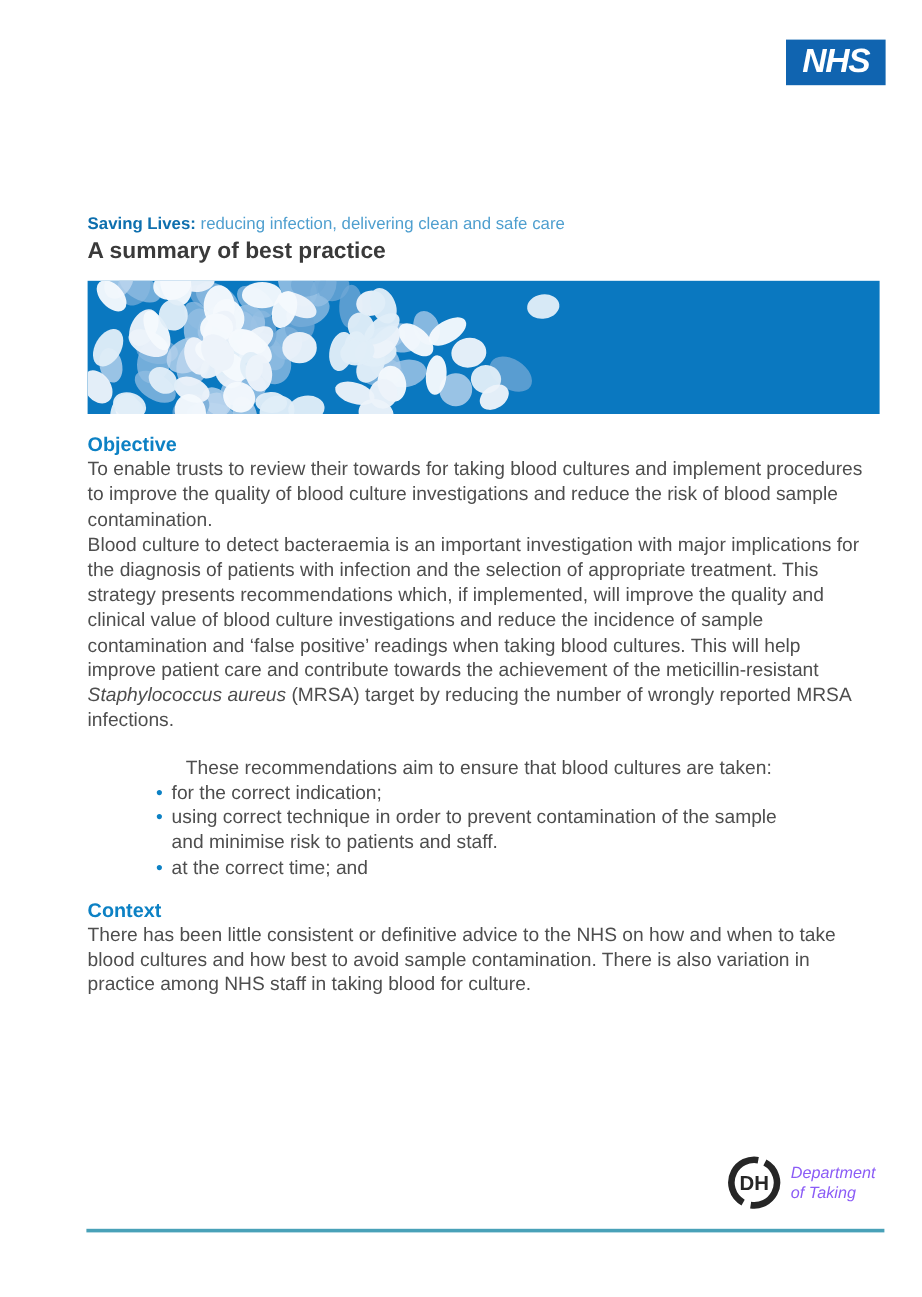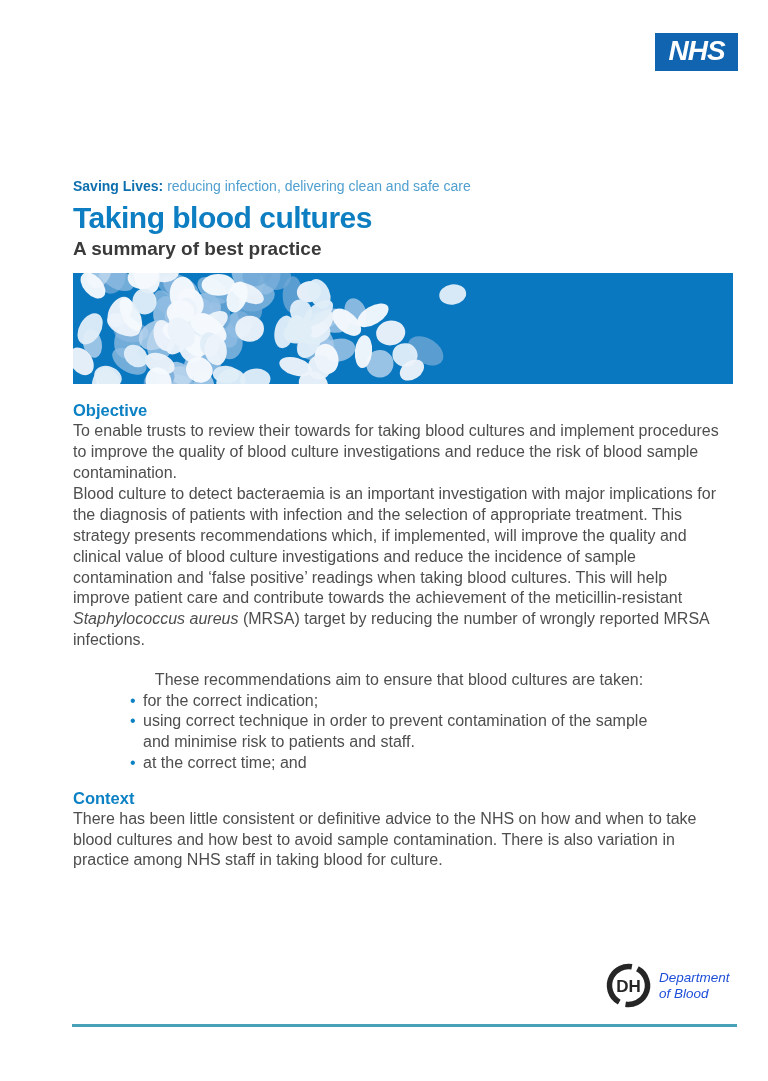--- a/index.html
+++ b/index.html
@@ -122,21 +122,21 @@
     display: flex;
     align-items: center;
   }
   .dh-badge { position: relative; width: 47px; height: 47px; text-align: right; }
   .dh-badge svg { display: block; }
   .dh-text {
     margin-left: 7px;
     font-style: italic;
     font-size: 13.5px;
     line-height: 16px;
-    color: #1d4ed8;
+    color: #8b5cf6;
   }
 
   .footer-rule {
     position: absolute;
     left: 72px; top: 1024px;
     width: 665px; height: 2.5px;
     background: #49a1b8;
   }
 </style>
 </head>
@@ -145,21 +145,20 @@
 <div class="page">
 
   <div class="nhs-logo">
     <span>NHS</span>
   </div>
 
   <div class="content">
 
     <div class="eyebrow"><b>Saving Lives:</b><span> reducing infection, delivering clean and safe care</span></div>
 
-    <h1 class="title">Taking blood cultures</h1>
 
     <div class="subtitle">A summary of best practice</div>
 
     <div class="banner">
       <svg width="660" height="111" viewBox="0 0 660 111">
           <ellipse cx="56.4" cy="88.3" rx="18.9" ry="10.7" transform="rotate(31 56.4 88.3)" fill="#90bce2" opacity="0.78"></ellipse>
           <ellipse cx="38.7" cy="4.8" rx="16.0" ry="13.4" transform="rotate(107 38.7 4.8)" fill="#6fa8d6" opacity="0.78"></ellipse>
           <ellipse cx="43.7" cy="5.4" rx="18.7" ry="10.1" transform="rotate(29 43.7 5.4)" fill="#90bce2" opacity="0.78"></ellipse>
           <ellipse cx="102.4" cy="110.8" rx="19.4" ry="9.3" transform="rotate(4 102.4 110.8)" fill="#a9cbe9" opacity="0.78"></ellipse>
           <ellipse cx="101.9" cy="108.5" rx="18.0" ry="12.1" transform="rotate(135 101.9 108.5)" fill="#a9cbe9" opacity="0.78"></ellipse>
@@ -285,19 +284,19 @@
 
   <div class="dh-logo">
     <div class="dh-badge">
       <svg width="47" height="47" viewBox="0 0 47 47">
         <circle cx="23.5" cy="23.5" r="19" fill="none" stroke="#262626" stroke-width="5.5" stroke-dasharray="53 6.7 53 6.7" transform="rotate(-62 23.5 23.5)"></circle>
         <text x="23.5" y="29.5" text-anchor="middle" font-family="Liberation Sans, sans-serif" font-weight="bold" font-size="17" fill="#262626">DH</text>
       </svg>
     </div>
     <div class="dh-text">
       <div>Department</div>
-      <div>of Blood</div>
+      <div>of Taking</div>
     </div>
   </div>
 
   <div class="footer-rule"></div>
 
 </div>
 
 </body></html>

